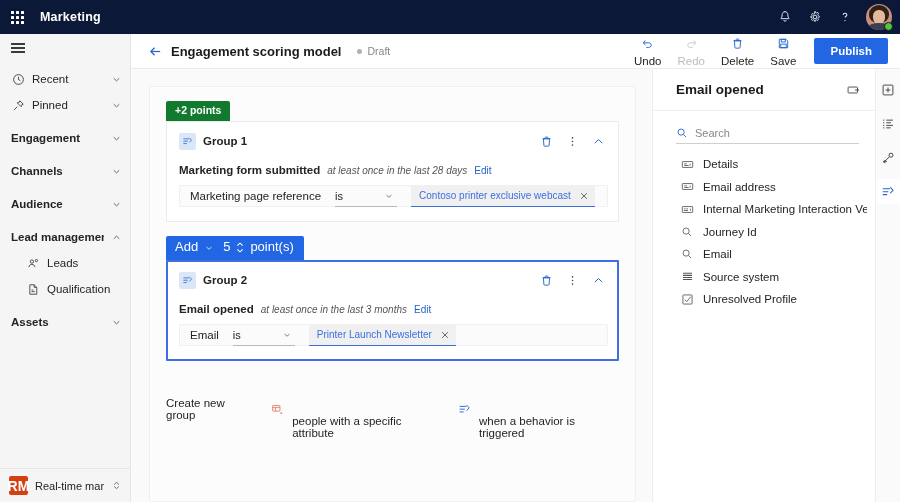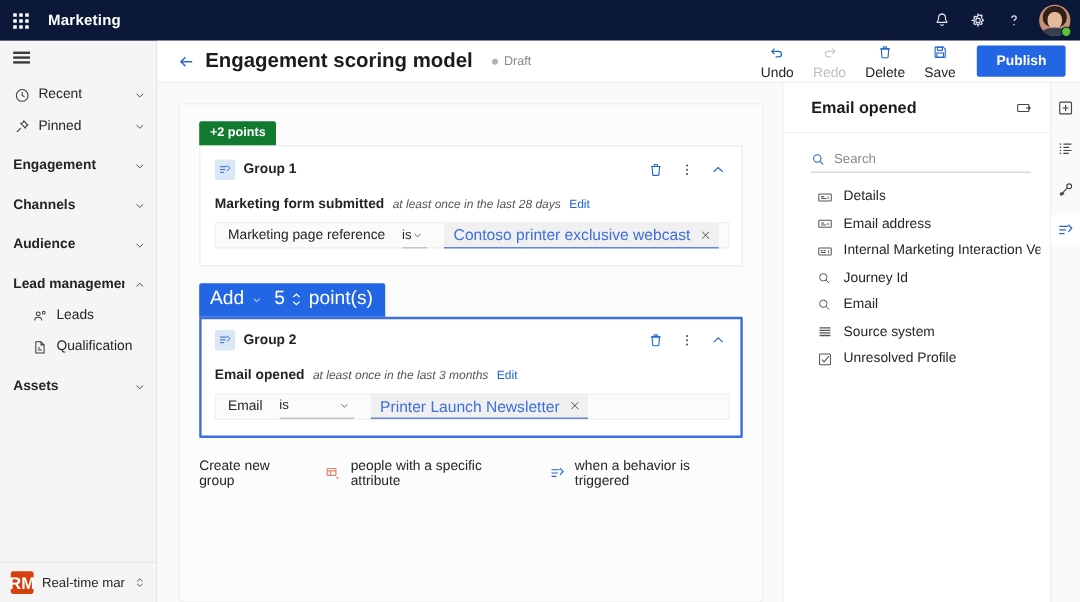--- a/index.html
+++ b/index.html
@@ -72,21 +72,21 @@
   .nav-footer .app-name { font-size:11px; color:#242424; white-space:nowrap; overflow:hidden; flex:1 1 auto; }
 
   
   .main { flex:1 1 auto; display:flex; flex-direction:column; min-width:0; background:#ffffff; }
 
   .cmdbar {
     height:35px; flex:0 0 35px; display:flex; align-items:center; padding:0 12px 0 14px;
     border-bottom:1px solid #edebe9; background:#fff;
   }
   .backbtn { width:20px; height:20px; display:flex; align-items:center; justify-content:center; color:#2266cc; cursor:pointer; }
-  .page-title { font-size:17px; font-weight:600; color:#1b1b1b; margin-left:6px; white-space:nowrap; }
+  .page-title { font-size:13px; font-weight:600; color:#1b1b1b; margin-left:6px; white-space:nowrap; }
   .status-chip { display:flex; align-items:center; gap:5px; margin-left:16px; font-size:10.5px; color:#8a8886; }
   .status-dot { width:5px; height:5px; border-radius:50%; background:#b3b0ad; }
   .cmd-right { margin-left:auto; display:flex; align-items:center; gap:0; }
   .cmd-btn {
     display:flex; align-items:center; gap:5px; padding:0 8px; height:28px;
     font-size:11.5px; color:#242424; cursor:pointer; background:transparent; border:none;
     font-family:inherit; white-space:nowrap;flex-direction:column;
   }
   .cmd-btn .ci { color:#2266cc; display:flex; align-items:center; }
   .cmd-btn.disabled { color:#bdbdbd; cursor:default; }
@@ -103,21 +103,21 @@
   .canvas-panel {
     background:#fcfcfc; border:1px solid #f0f0f0; border-radius:2px; height:100%;
     padding:13px 16px 0 16px; position:relative;
   }
 
   .badge-points {
     display:inline-block; background:#117a2e; color:#fff; font-size:10.5px; font-weight:600;
     padding:3px 9px 4px 9px; border-radius:2px 2px 0 0; line-height:1.25;
   }
   .badge-add {
-    display:inline-flex; align-items:center; gap:6px; background:#2266e3; color:#fff; font-size:16px;
+    display:inline-flex; align-items:center; gap:6px; background:#2266e3; color:#fff; font-size:13px;
     padding:3px 10px 4px 9px; border-radius:2px 2px 0 0; line-height:1.3;
   }
   .badge-add .chv { display:flex; opacity:.95; }
   .badge-add .num { font-weight:400; margin-left:3px; }
   .spinner-arrows { display:flex; flex-direction:column; align-items:center; gap:1px; line-height:0; }
 
   .group-card {
     background:#fff; border:1px solid #ebebeb; border-radius:1px;
     padding:8px 10px 14px 12px; margin-top:0;
   }
@@ -144,28 +144,28 @@
   }
   .filter-label { font-size:11.5px; color:#242424; font-weight:400; white-space:nowrap; }
   .filter-op {
     margin-left:14px; width:62px; display:flex; align-items:center; justify-content:space-between;
     border-bottom:1px solid #b9b9b9; height:21px; font-size:11px; color:#242424; cursor:pointer; padding-right:3px;
   }
   .filter-val {
     margin-left:14px; display:flex; align-items:center; gap:8px; background:#f0f0f0;
     border-bottom:1.5px solid #3d6fe0; height:21px; padding:0 6px 0 8px; cursor:text;
   }
-  .filter-val .vtxt { font-size:13px; color:#3d6fe0; white-space:nowrap; }
+  .filter-val .vtxt { font-size:10px; color:#3d6fe0; white-space:nowrap; }
   .filter-val .vx { color:#444; display:flex; cursor:pointer; }
 
   .create-row { margin-top:18px; display:flex; align-items:center; gap:10px; font-size:11.5px; color:#242424; }
   .create-row .cr-label { color:#242424; }
   .create-opt { display:flex; align-items:center; gap:7px; cursor:pointer; margin-left:6px; }
   .create-opt .coi { width:15px; height:15px; display:flex; align-items:center; justify-content:center; }
-  .create-opt .cot { font-size:11.5px; color:#242424; }
+  .create-opt .cot { font-size:11.5px; color:#242424;margin-top:36px; }
 
   
   .rightpanel {
     width:223px; flex:0 0 223px; background:#fff; border-left:1px solid #eeeeee;
     display:flex; flex-direction:column; min-width:0;
   }
   .rp-head { height:42px; display:flex; align-items:center; padding:0 14px 0 23px; border-bottom:1px solid #f0f0f0; }
   .rp-title { font-size:13.5px; font-weight:600; color:#1b1b1b; white-space:nowrap; }
   .rp-head-act { margin-left:auto; color:#444; display:flex; cursor:pointer; }
   .rp-search-wrap { padding:11px 16px 0 23px; }

